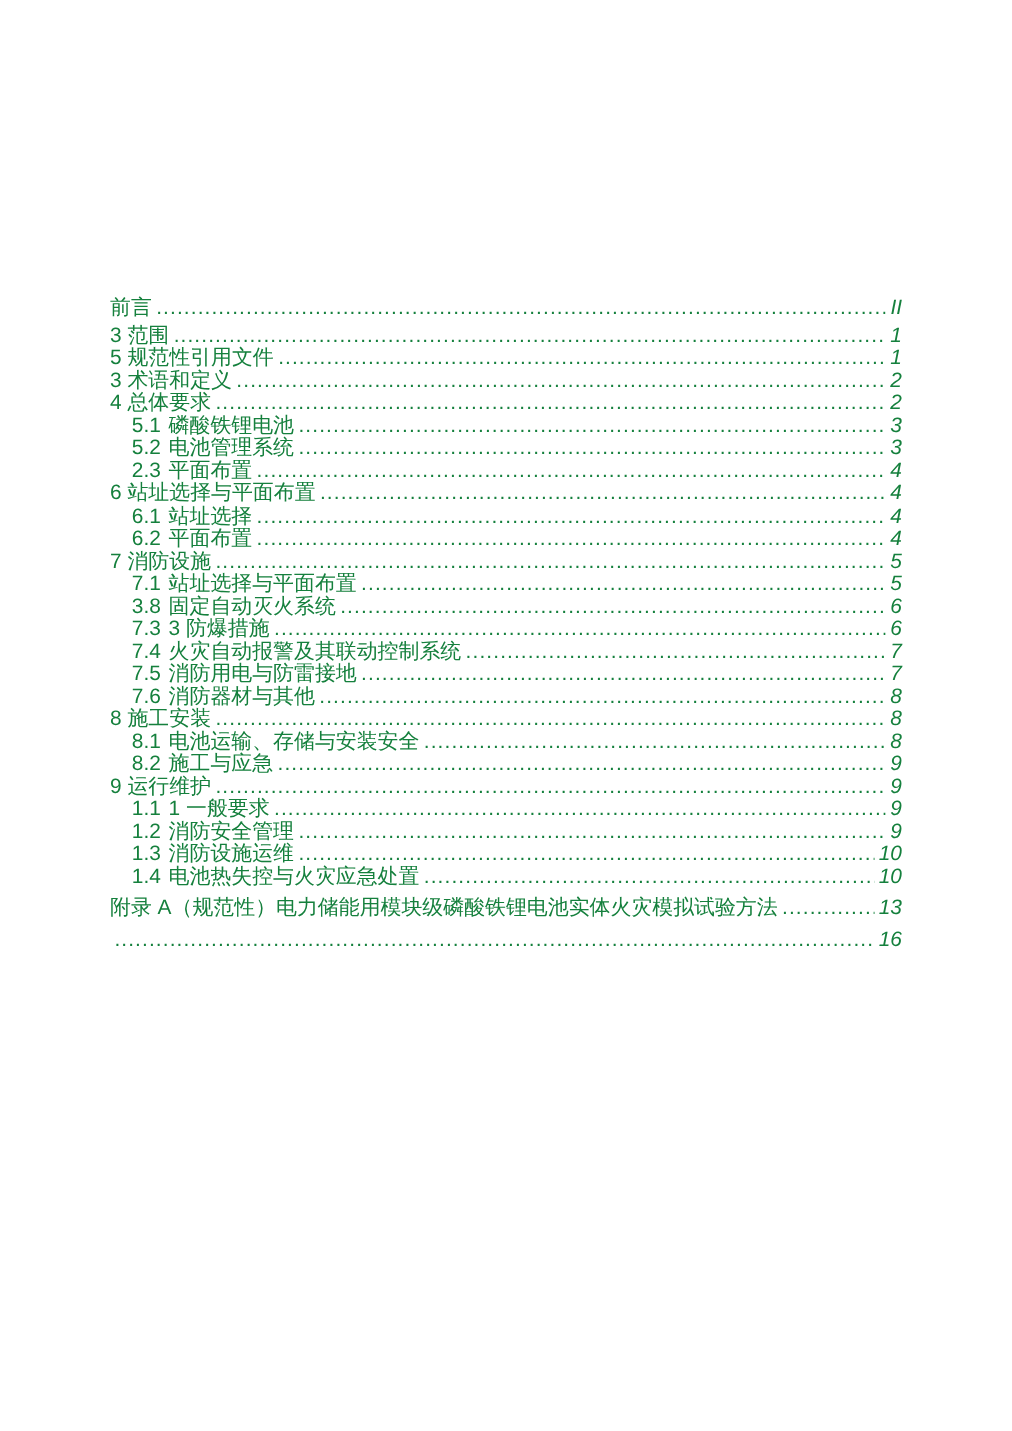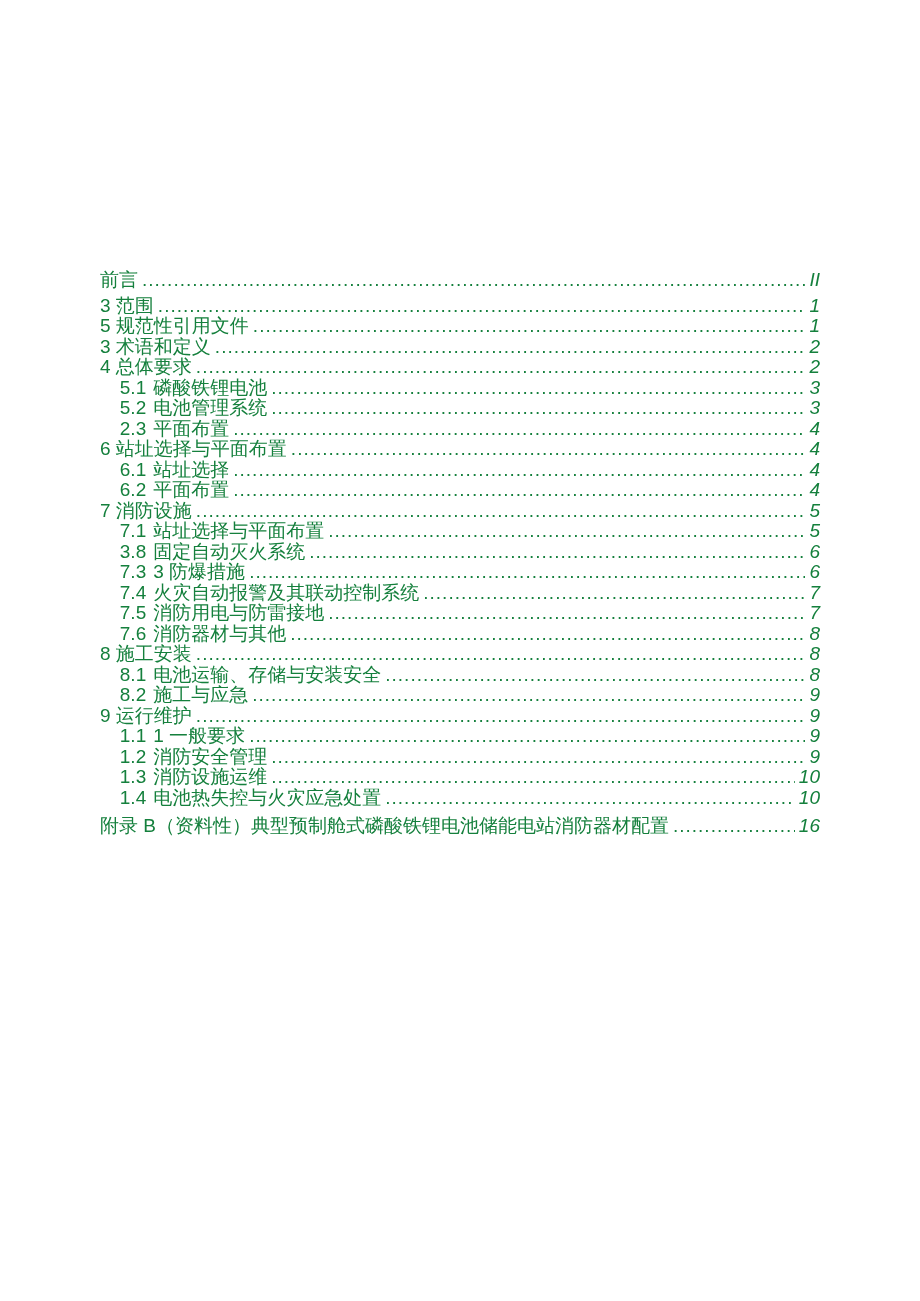--- a/index.html
+++ b/index.html
@@ -183,17 +183,21 @@
       <span class="label"><span class="num">1.3</span><span> 消防设施运维</span></span>
       <span class="dots"></span>
       <span class="page">10</span>
     </div>
     <div class="toc-line level2">
       <span class="label"><span class="num">1.4</span><span> 电池热失控与火灾应急处置</span></span>
       <span class="dots"></span>
       <span class="page">10</span>
     </div>
     <div class="toc-line level1 appendix">
-      <span class="label">附录 B（资料性）典型预制舱式磷酸铁锂电池储能电站消防器材配置</span>
+      <span class="label">附录 A（规范性）电力储能用模块级磷酸铁锂电池实体火灾模拟试验方法</span>
+      <span class="dots"></span>
+      <span class="page">13</span>
+    </div>
+    <div class="toc-line level1 appendix">
       <span class="dots"></span>
       <span class="page">16</span>
     </div>
   </div>
 
 </body></html>

